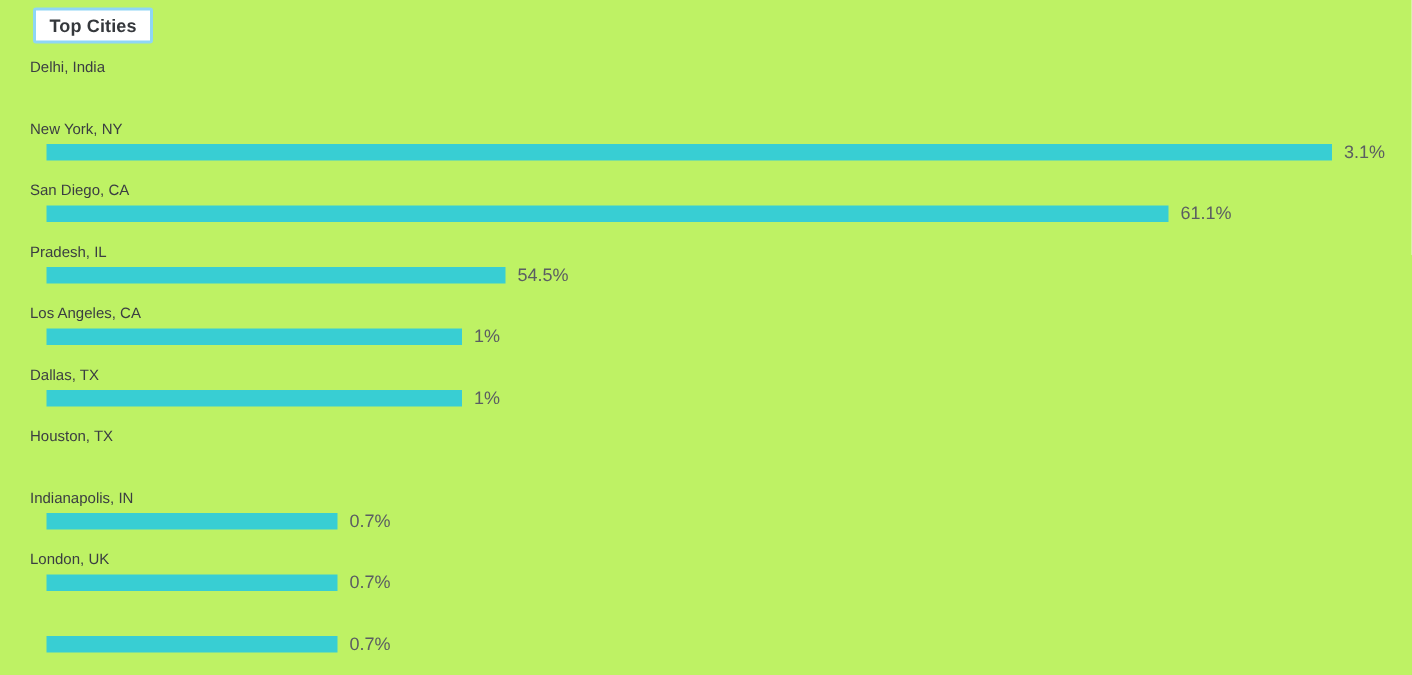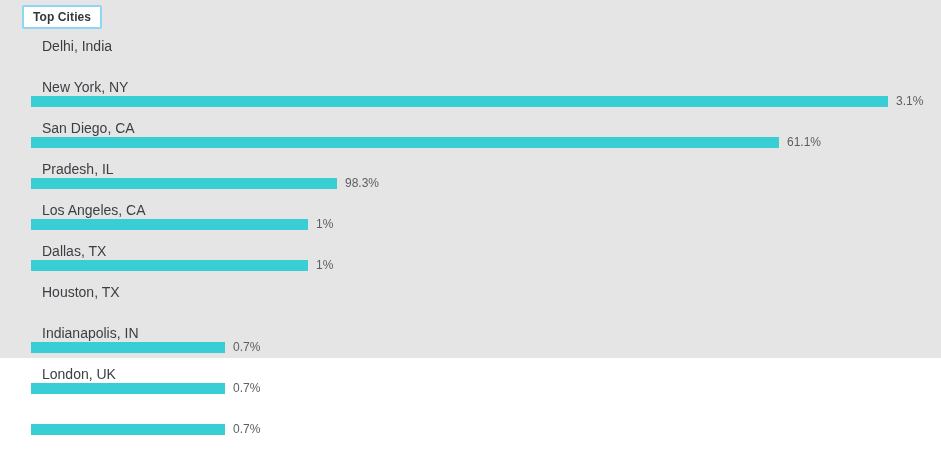--- a/index.html
+++ b/index.html
@@ -11,22 +11,22 @@
     width: 941px;
     height: 450px;
     font-family: "Liberation Sans", sans-serif;
     -webkit-font-smoothing: antialiased;
     overflow: hidden;
     position: relative;
   }
   .panel {
     position: relative;
     width: 941px;
-    height: 358px;
-    background: #e5e5e5;
+    height: 450px;
+    background: #bef264;
     box-sizing: border-box;
     padding-left: 48px;
   }
 
   
   .tabs-row {
     position: absolute;
     left: 22px;
     top: 4px;
     height: 26px;
@@ -60,23 +60,23 @@
     left: 0;
     top: 38px;
     width: 941px;
   }
   .row {
     position: relative;
     height: 41px;
   }
   .row-label {
     position: absolute;
-    left: 42px;
+    left: 20px;
     top: 0px;
-    font-size: 14px;
+    font-size: 10px;
     color: #3b3e42;
     line-height: 16px;
     white-space: nowrap;
   }
   .bar-line {
     position: absolute;
     left: 31px;
     top: 23px;
     height: 11px;
     display: flex;
@@ -119,21 +119,21 @@
         <div class="row-label">New York, NY</div>
         <div class="bar-line">
           <div class="bar" style="width: 748px; background: rgb(56, 206, 211);"></div>
           <div class="bar-value">61.1%</div>
         </div>
       </div>
       <div class="row">
         <div class="row-label">San Diego, CA</div>
         <div class="bar-line">
           <div class="bar" style="width: 306px; background: rgb(56, 206, 211);"></div>
-          <div class="bar-value">98.3%</div>
+          <div class="bar-value">54.5%</div>
         </div>
       </div>
       <div class="row">
         <div class="row-label">Pradesh, IL</div>
         <div class="bar-line">
           <div class="bar" style="width: 277px; background: rgb(56, 206, 211);"></div>
           <div class="bar-value">1%</div>
         </div>
       </div>
       <div class="row">

